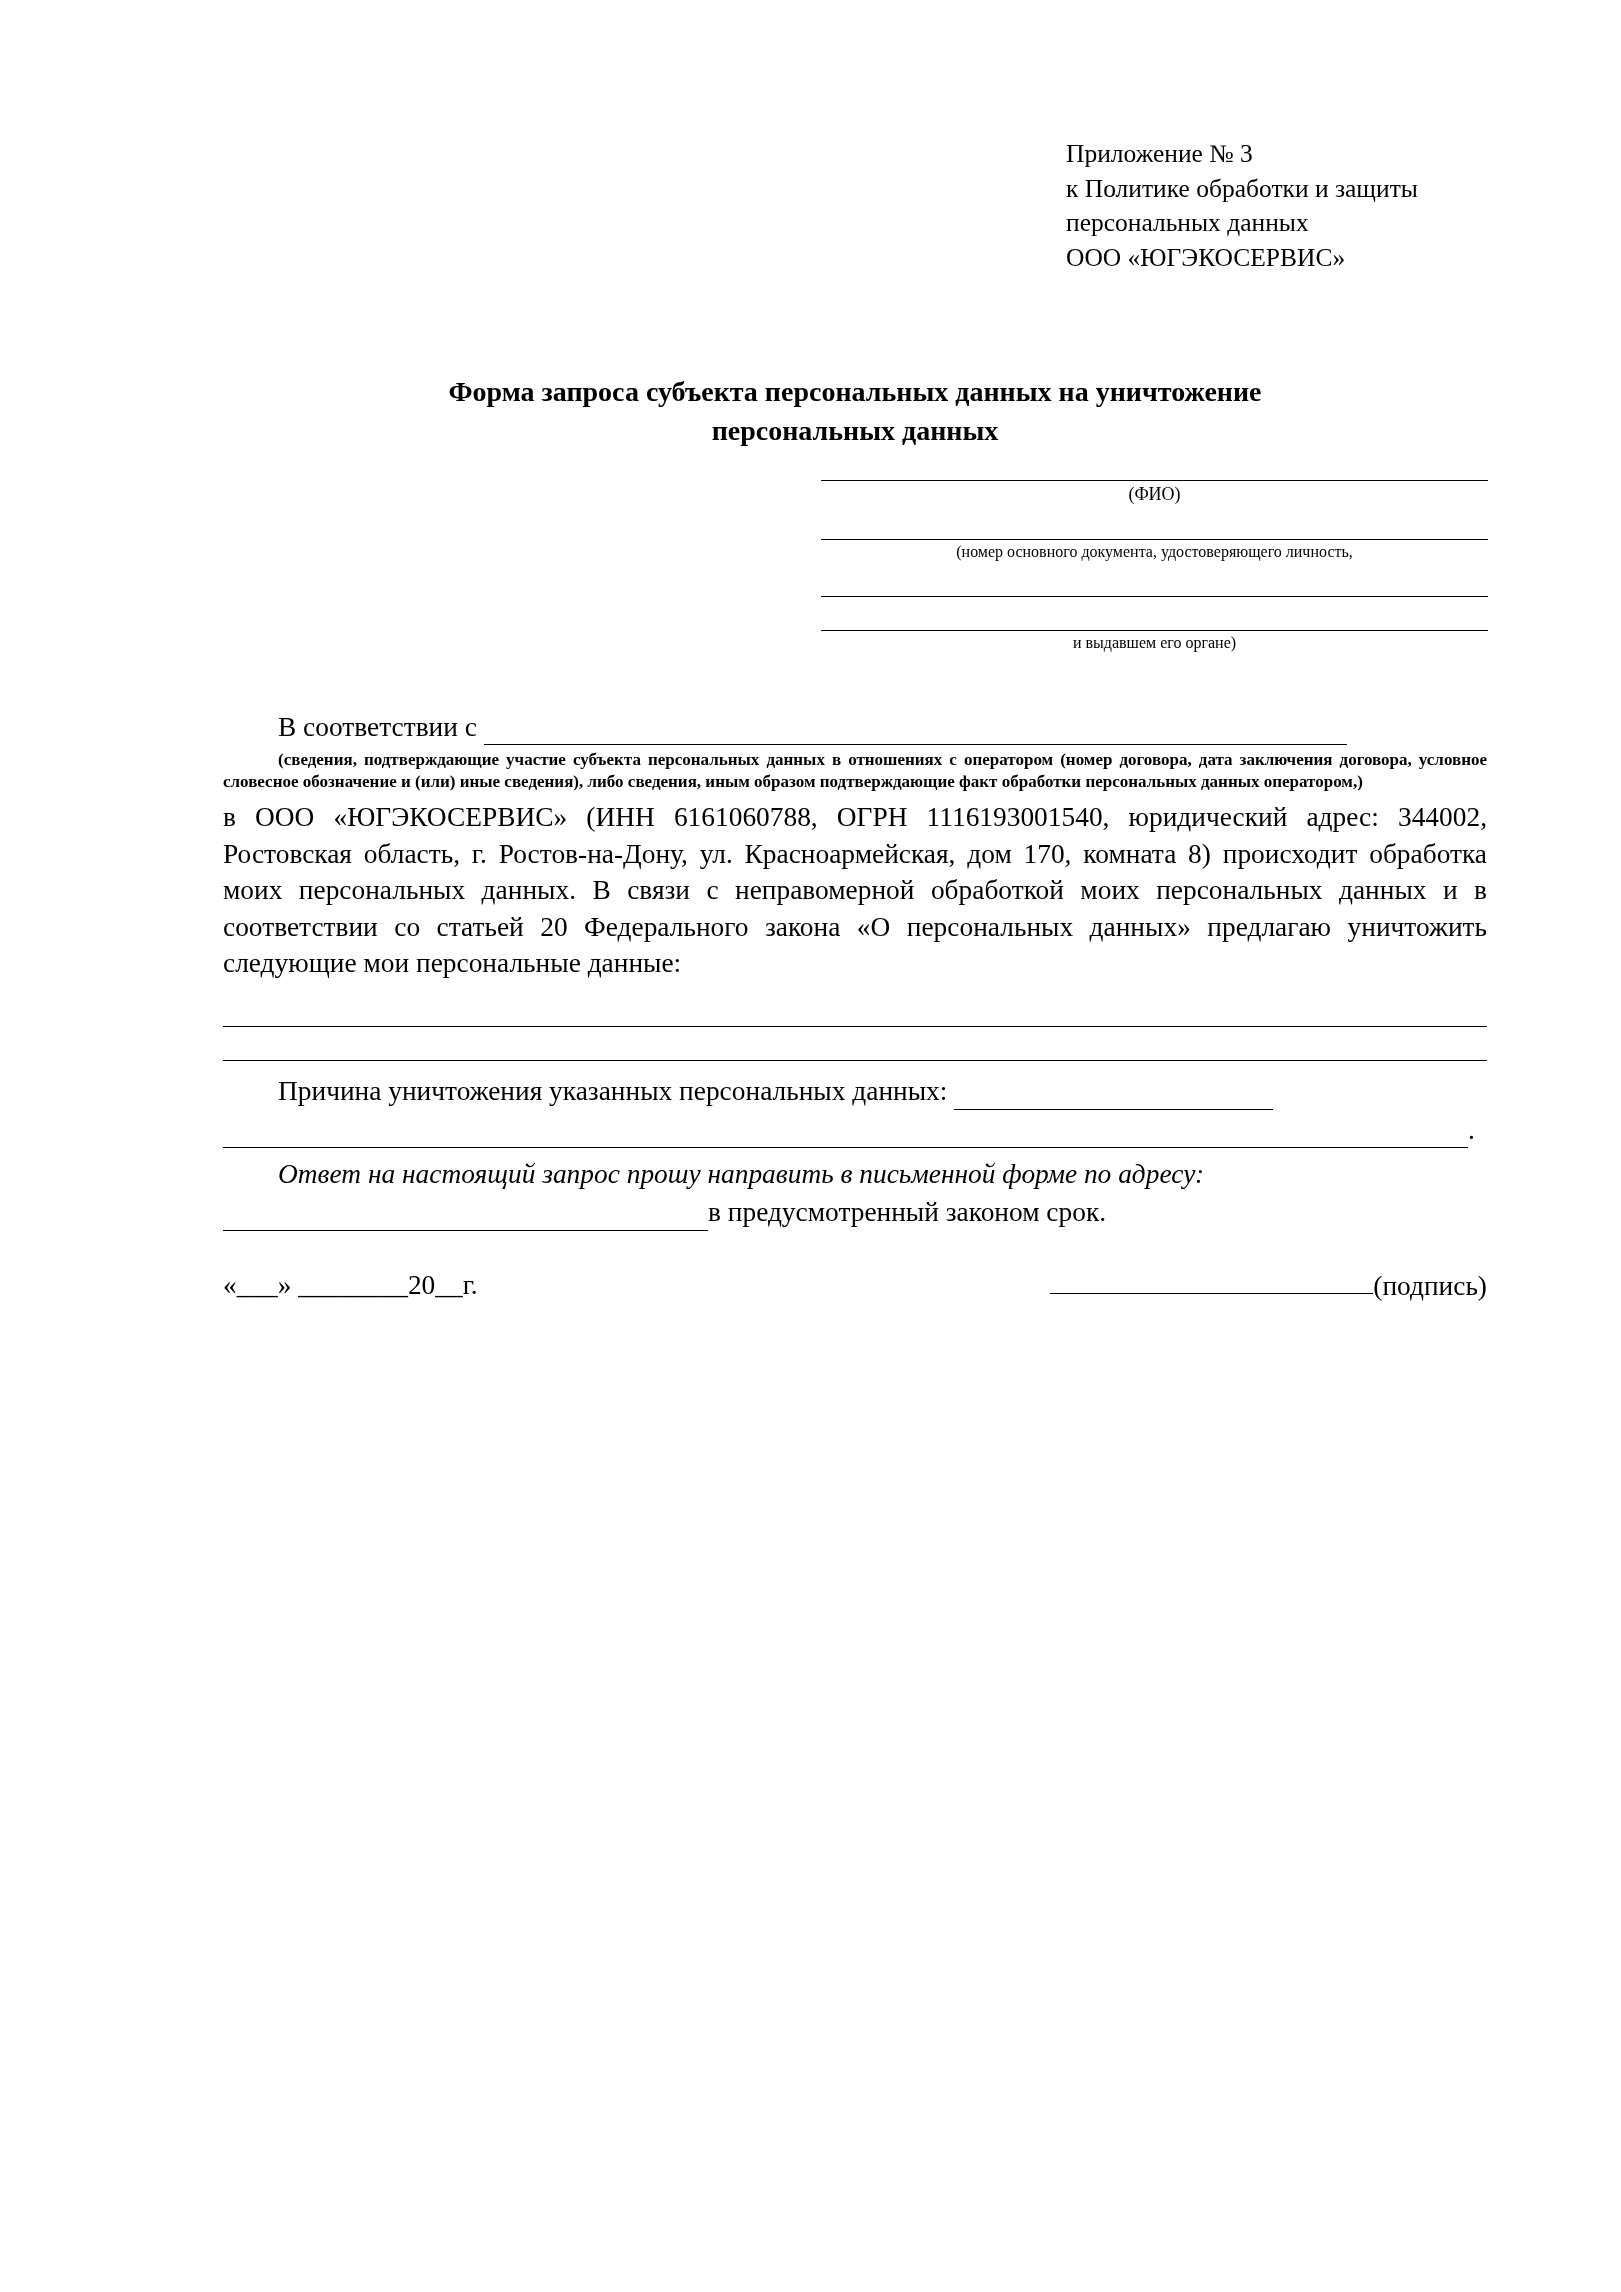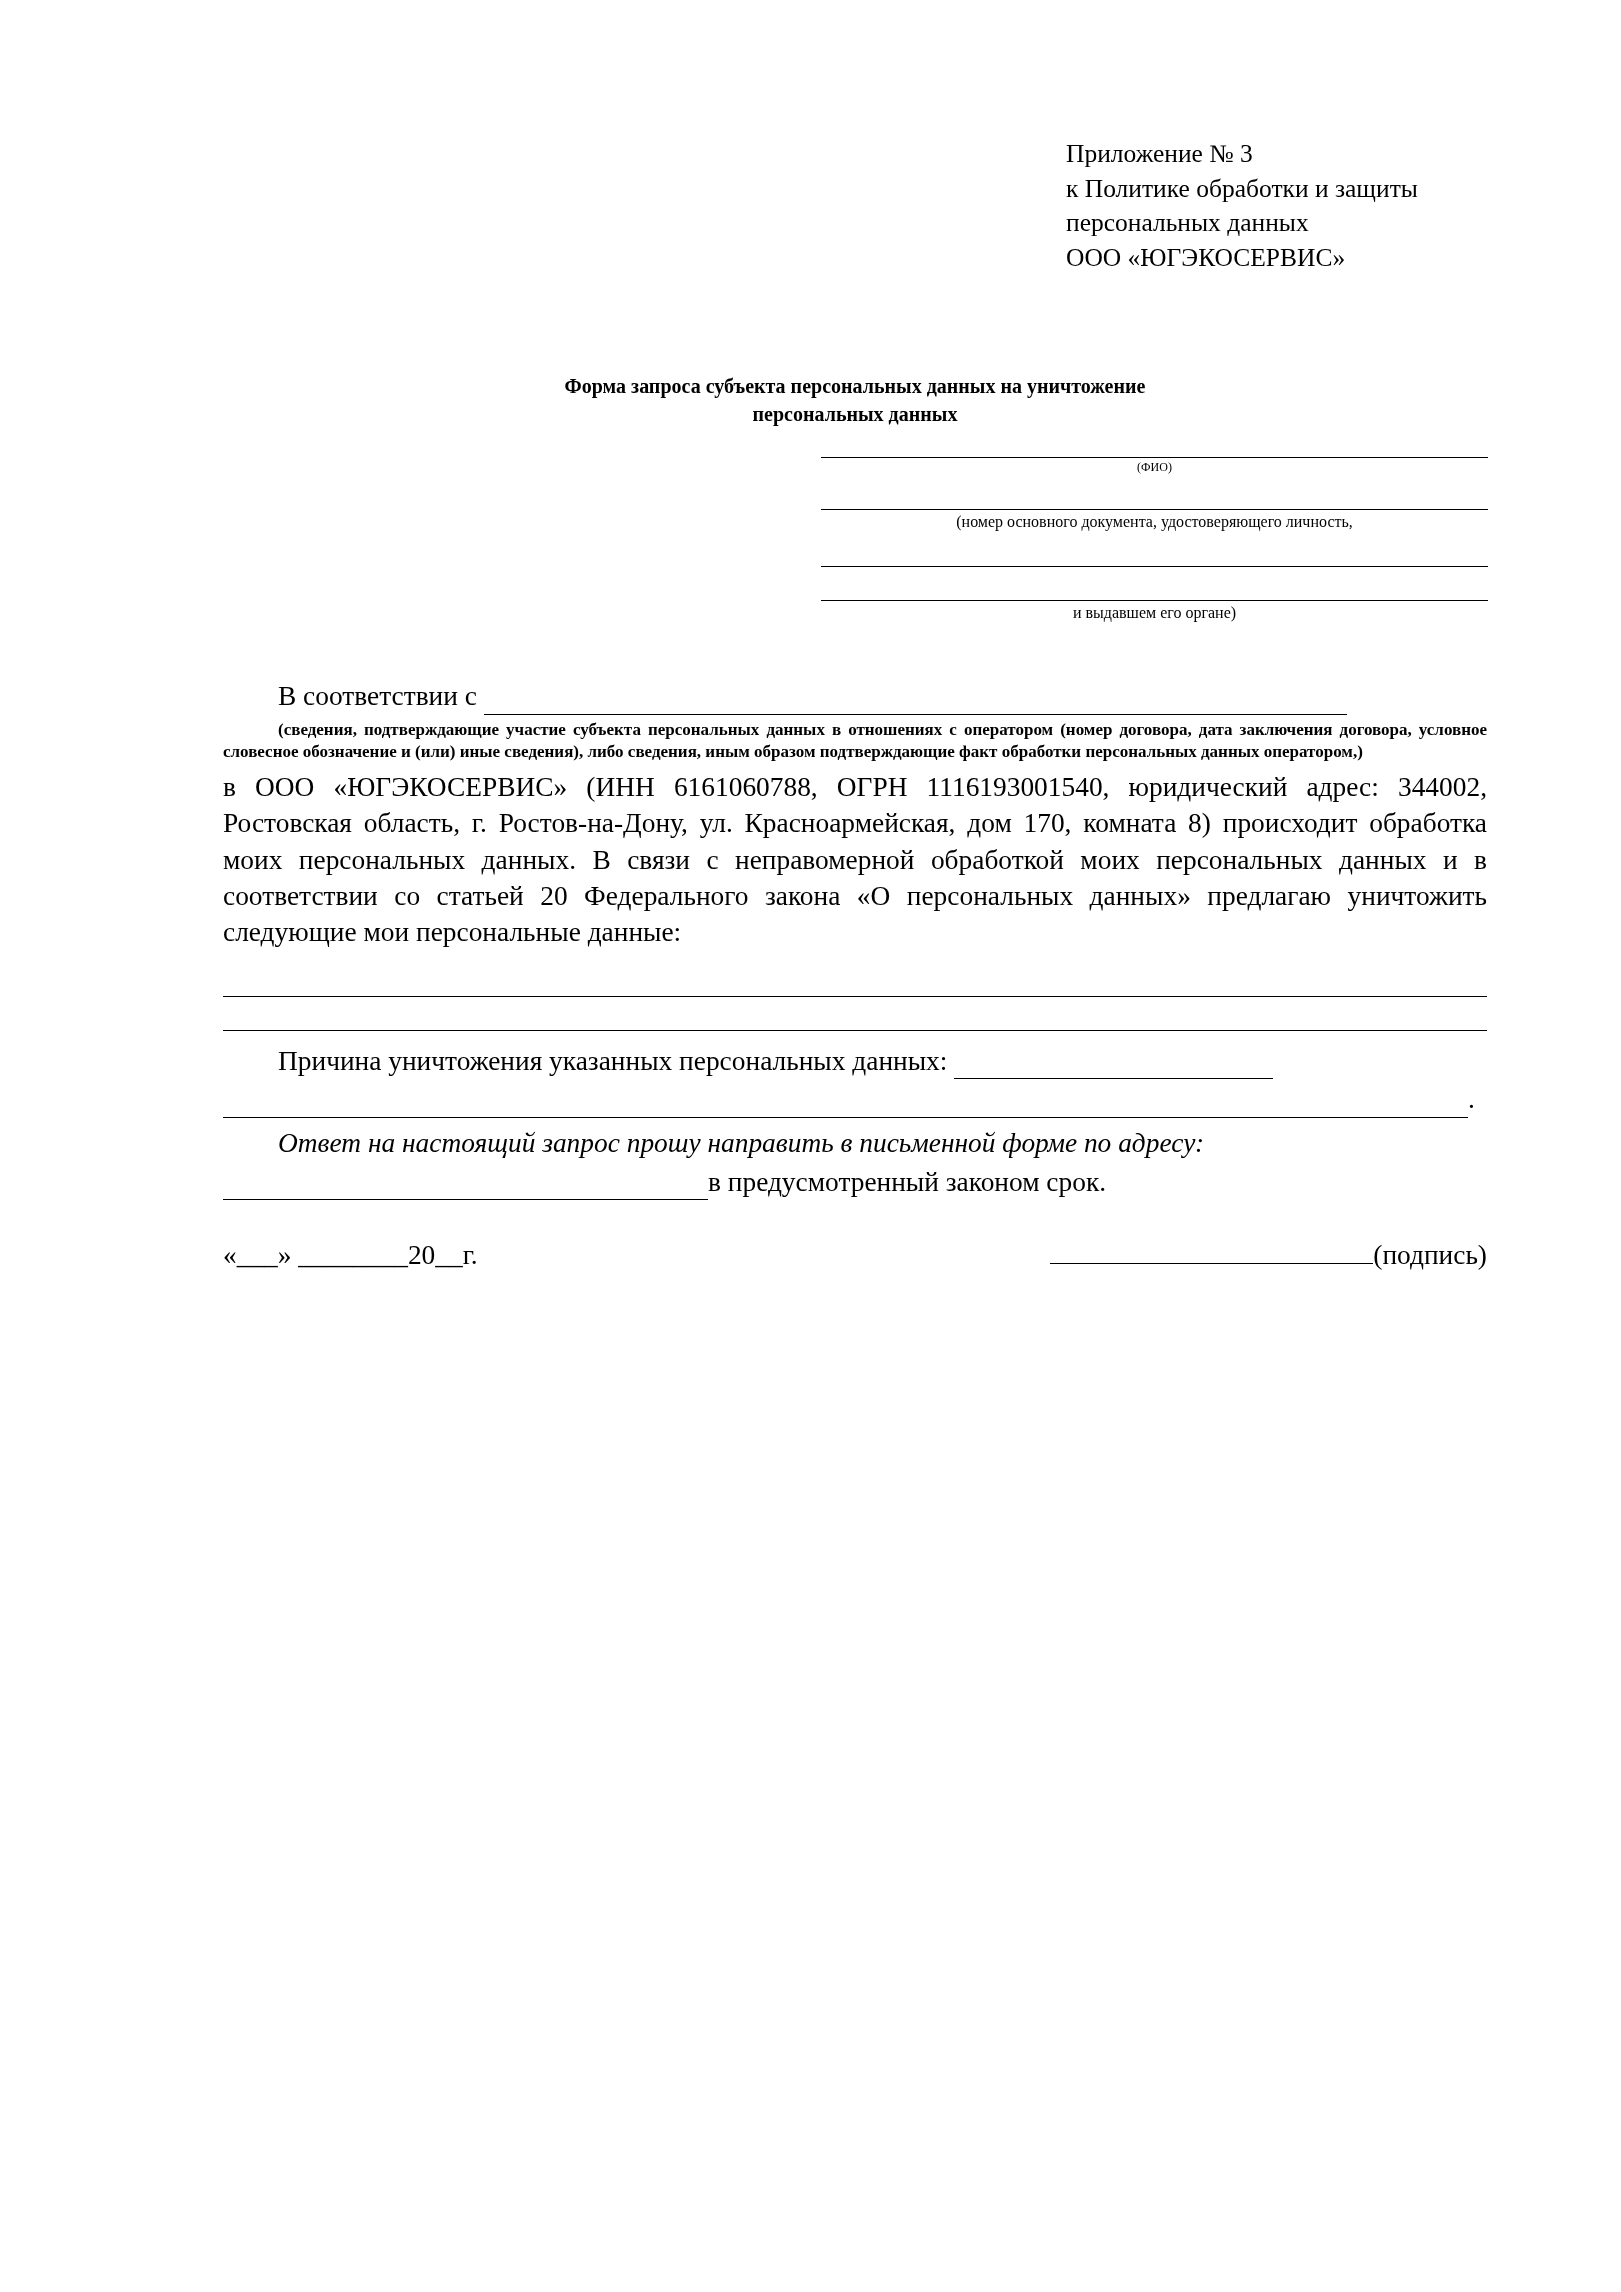--- a/index.html
+++ b/index.html
@@ -38,21 +38,21 @@
     line-height: 1.36;
     text-align: left;
   }
   .header-block div {
     white-space: nowrap;
   }
 
   
   .doc-title {
     margin-top: 96px;
-    font-size: 20px;
+    font-size: 28px;
     font-weight: bold;
     text-align: center;
     line-height: 1.42;
     padding: 0 49px;
   }
 
   
   .addressee {
     margin-top: 5.9px;
     margin-left: 598px;
@@ -67,21 +67,21 @@
   .blank-row {
     margin-left: 598px;
     width: 667px;
   }
   .blank-line {
     border-bottom: 1.6px solid #000;
     height: 29px;
   }
   .blank-caption {
     text-align: center;
-    font-size: 12px;
+    font-size: 18px;
     line-height: 1.3;
     padding-top: 2px;
   }
   .blank-caption.small {
     font-size: 16px;
   }
 
   
   .body-par {
     margin-top: 0;

